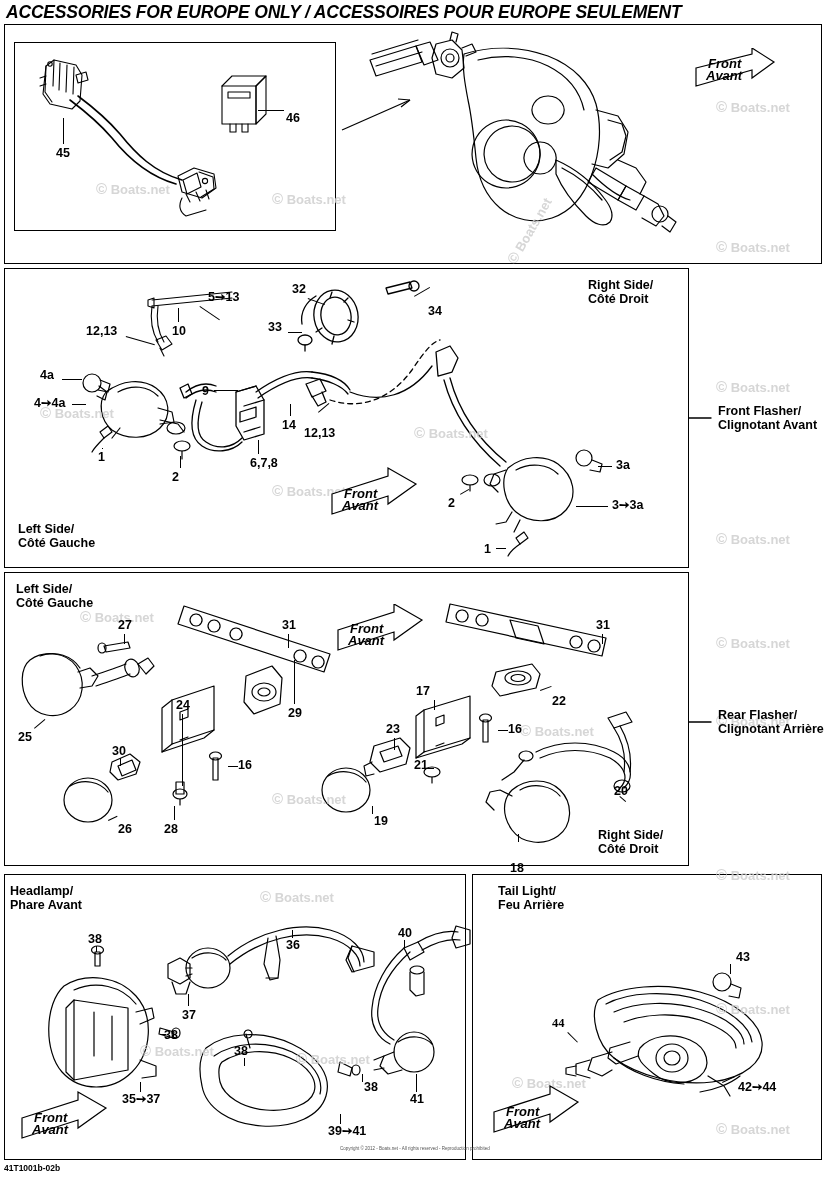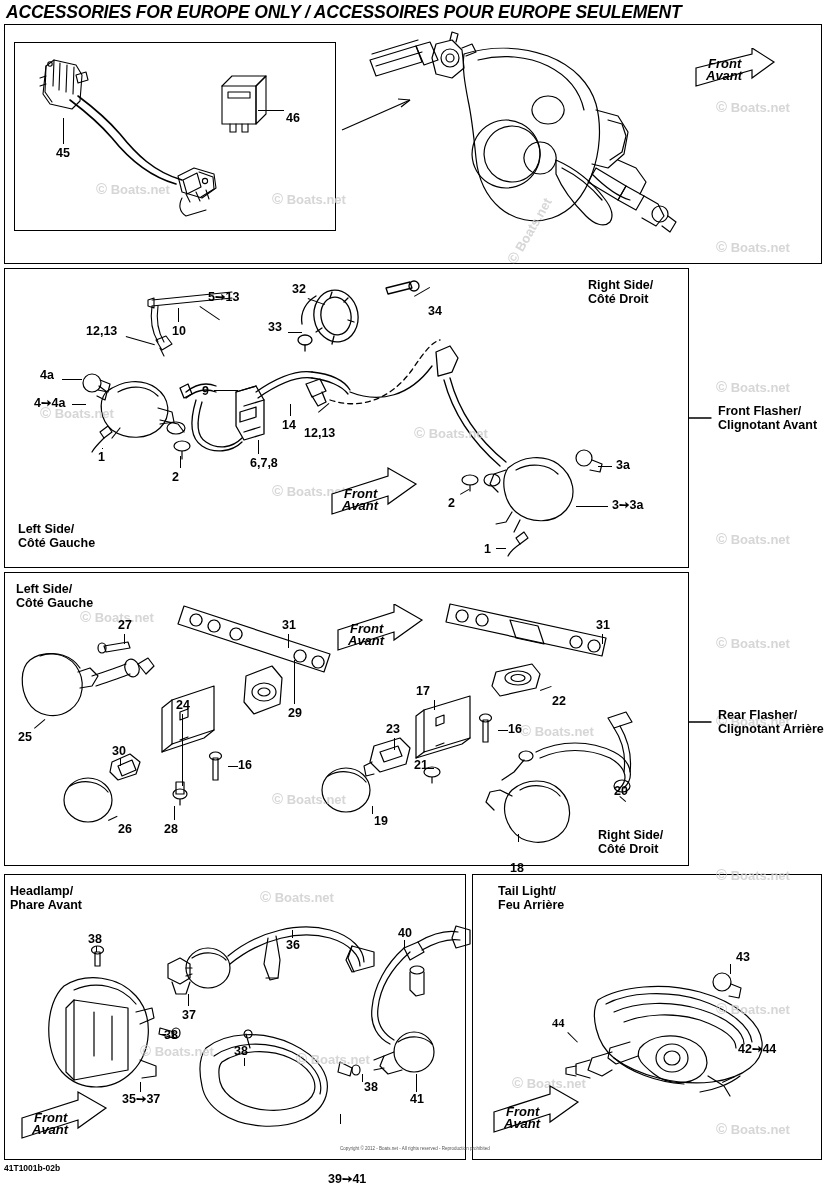--- a/index.html
+++ b/index.html
@@ -633,30 +633,30 @@
 
   <div class="lbl" style="left:364px; top:1080px;">38</div>
   <div class="vln" style="left:362px; top:1074px; height:8px;"></div>
 
   <div class="lbl" style="left:398px; top:926px;">40</div>
   <div class="vln" style="left:404px; top:940px; height:8px;"></div>
 
   <div class="lbl" style="left:410px; top:1092px;">41</div>
   <div class="vln" style="left:416px; top:1074px; height:18px;"></div>
 
-  <div class="lbl" style="left:328px; top:1124px;margin-top:48px;">39➙41</div>
+  <div class="lbl" style="left:328px; top:1124px;">39➙41</div>
   <div class="vln" style="left:340px; top:1114px; height:10px;"></div>
 
   <div class="lbl" style="left:498px; top:884px;"><span>Tail Light/</span><br><span>Feu Arrière</span></div>
 
   <div class="lbl" style="left:736px; top:950px;">43</div>
   <div class="vln" style="left:730px; top:964px; height:10px;"></div>
 
   <div class="lbl" style="left:552px; top:1016px;font-family:Liberation Serif, serif;">44</div>
   <div class="ln" style="left:568px; top:1032px; width:14px; transform:rotate(45deg);"></div>
 
-  <div class="lbl" style="left:738px; top:1042px;">42➙44</div>
+  <div class="lbl" style="left:738px; top:1080px;">42➙44</div>
   <div class="ln" style="left:722px; top:1082px; width:14px; transform:rotate(-25deg);"></div>
 
   <div class="footer">41T1001b-02b</div>
   <div class="footer2">Copyright © 2012 - Boats.net - All rights reserved - Reproduction prohibited</div>
 
 </div>
 
 </body></html>

